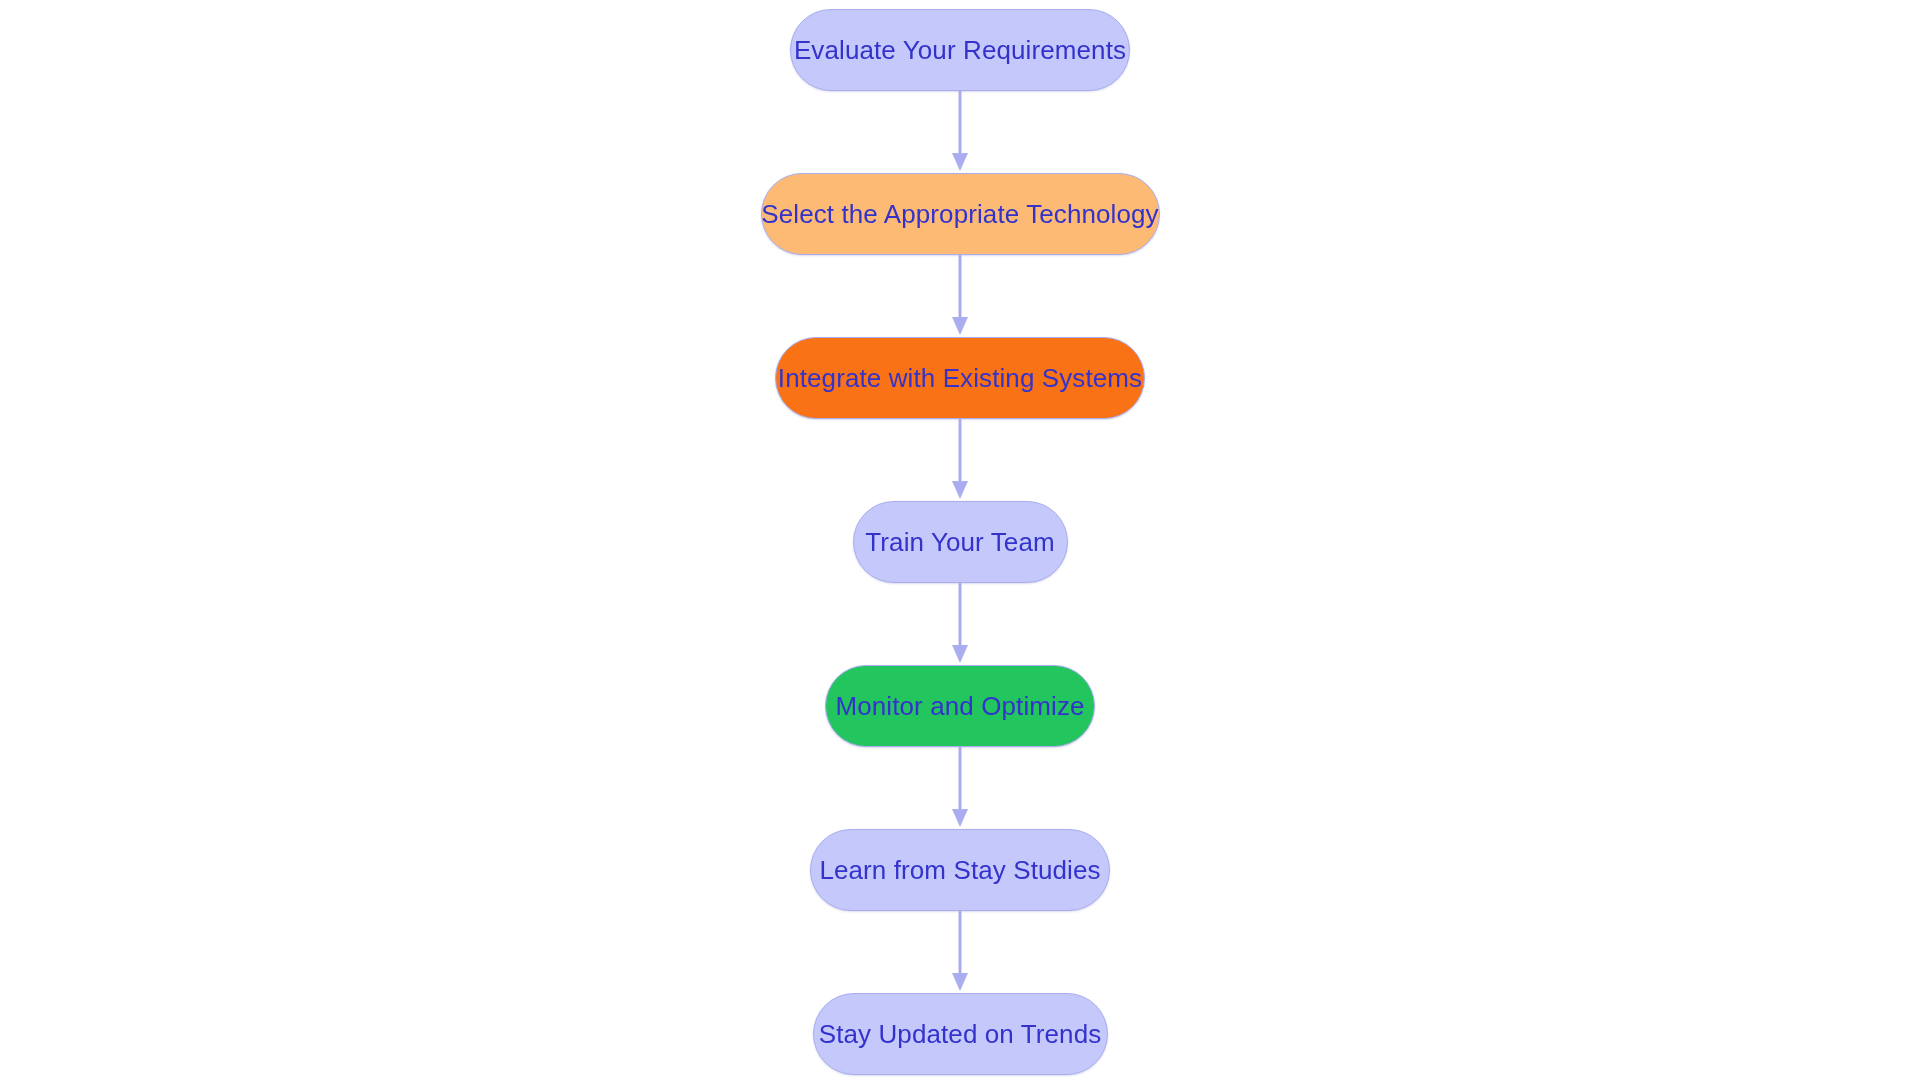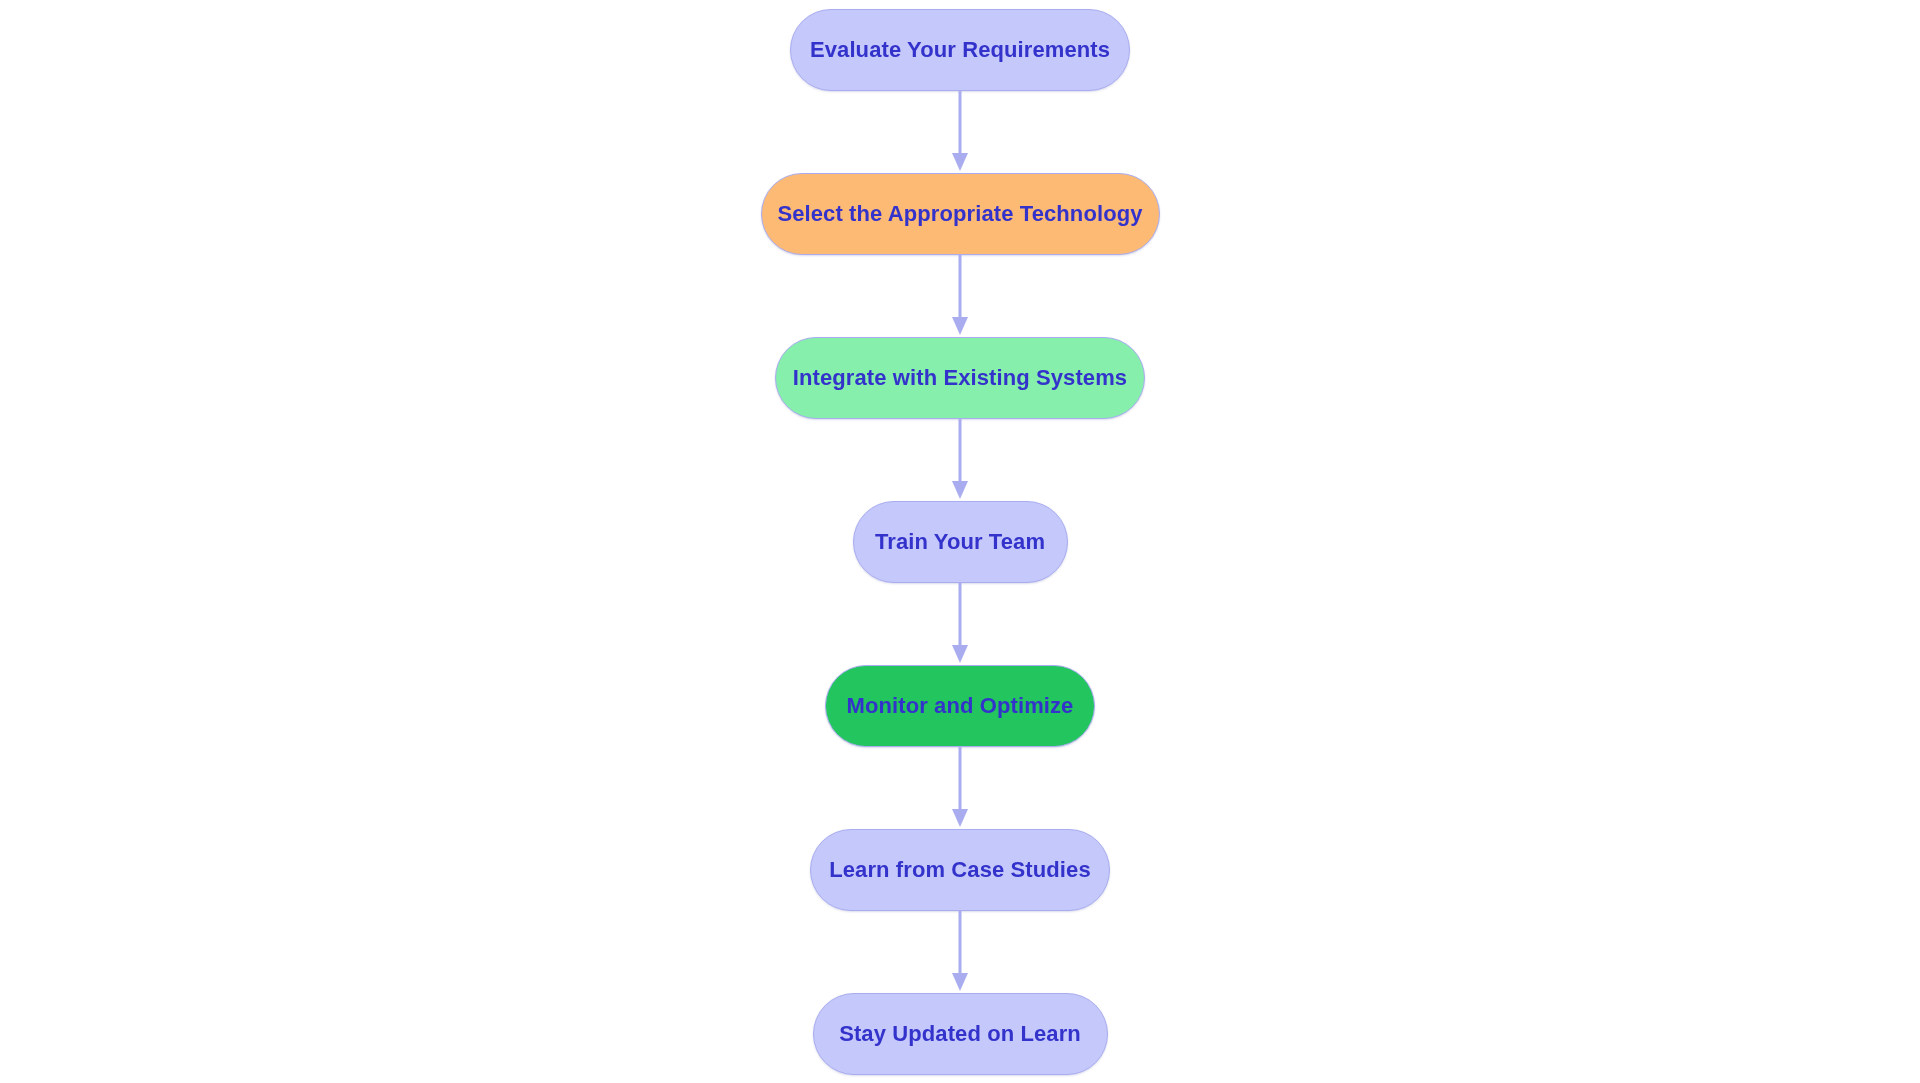--- a/index.html
+++ b/index.html
@@ -49,26 +49,26 @@
     background: #c5c8fa;
     border: 1.5px solid #a9adf0;
     display: flex;
     align-items: center;
     justify-content: center;
     box-shadow: 0 1px 2px rgba(90, 95, 170, 0.22);
     padding: 0 26px;
   }
 
   .node-label {
-    font-size: 22px;
+    font-size: 26px;
     line-height: 1;
     color: #3333cc;
     white-space: nowrap;
     letter-spacing: 0.1px;
-    font-weight: 700;
+    font-weight: 400;
   }
 
   
   .connector {
     width: 24px;
     height: 82px;
     display: block;
     flex: 0 0 auto;
   }
 </style>
@@ -89,21 +89,21 @@
       <div class="flow-step">
         <div class="node" style="width: 399px; background: #fdba74; border-color: rgb(169, 173, 240);">
           <span class="node-label" style="color: rgb(51, 51, 204);">Select the Appropriate Technology</span>
         </div>
       </div>
       <svg class="connector" viewBox="0 0 24 82" width="24" height="82">
         <line x1="12" y1="0" x2="12" y2="66" stroke="#a9adf0" stroke-width="3"></line>
         <polygon points="4,62 20,62 12,80" fill="#a9adf0"></polygon>
       </svg>
       <div class="flow-step">
-        <div class="node" style="width: 370px; background: #86efac; border-color: rgb(169, 173, 240);">
+        <div class="node" style="width: 370px; background: #f97316; border-color: rgb(169, 173, 240);">
           <span class="node-label" style="color: rgb(51, 51, 204);">Integrate with Existing Systems</span>
         </div>
       </div>
       <svg class="connector" viewBox="0 0 24 82" width="24" height="82">
         <line x1="12" y1="0" x2="12" y2="66" stroke="#a9adf0" stroke-width="3"></line>
         <polygon points="4,62 20,62 12,80" fill="#a9adf0"></polygon>
       </svg>
       <div class="flow-step">
         <div class="node" style="width: 215px; background: rgb(197, 200, 250); border-color: rgb(169, 173, 240);">
           <span class="node-label" style="color: rgb(51, 51, 204);">Train Your Team</span>
@@ -117,26 +117,26 @@
         <div class="node" style="width: 270px; background: #22c55e; border-color: rgb(169, 173, 240);">
           <span class="node-label" style="color: rgb(51, 51, 204);">Monitor and Optimize</span>
         </div>
       </div>
       <svg class="connector" viewBox="0 0 24 82" width="24" height="82">
         <line x1="12" y1="0" x2="12" y2="66" stroke="#a9adf0" stroke-width="3"></line>
         <polygon points="4,62 20,62 12,80" fill="#a9adf0"></polygon>
       </svg>
       <div class="flow-step">
         <div class="node" style="width: 300px; background: rgb(197, 200, 250); border-color: rgb(169, 173, 240);">
-          <span class="node-label" style="color: rgb(51, 51, 204);">Learn from Case Studies</span>
+          <span class="node-label" style="color: rgb(51, 51, 204);">Learn from Stay Studies</span>
         </div>
       </div>
       <svg class="connector" viewBox="0 0 24 82" width="24" height="82">
         <line x1="12" y1="0" x2="12" y2="66" stroke="#a9adf0" stroke-width="3"></line>
         <polygon points="4,62 20,62 12,80" fill="#a9adf0"></polygon>
       </svg>
       <div class="flow-step">
         <div class="node" style="width: 295px; background: rgb(197, 200, 250); border-color: rgb(169, 173, 240);">
-          <span class="node-label" style="color: rgb(51, 51, 204);">Stay Updated on Learn</span>
+          <span class="node-label" style="color: rgb(51, 51, 204);">Stay Updated on Trends</span>
         </div>
       </div>
     </div>
 </div>
 
 </body></html>

